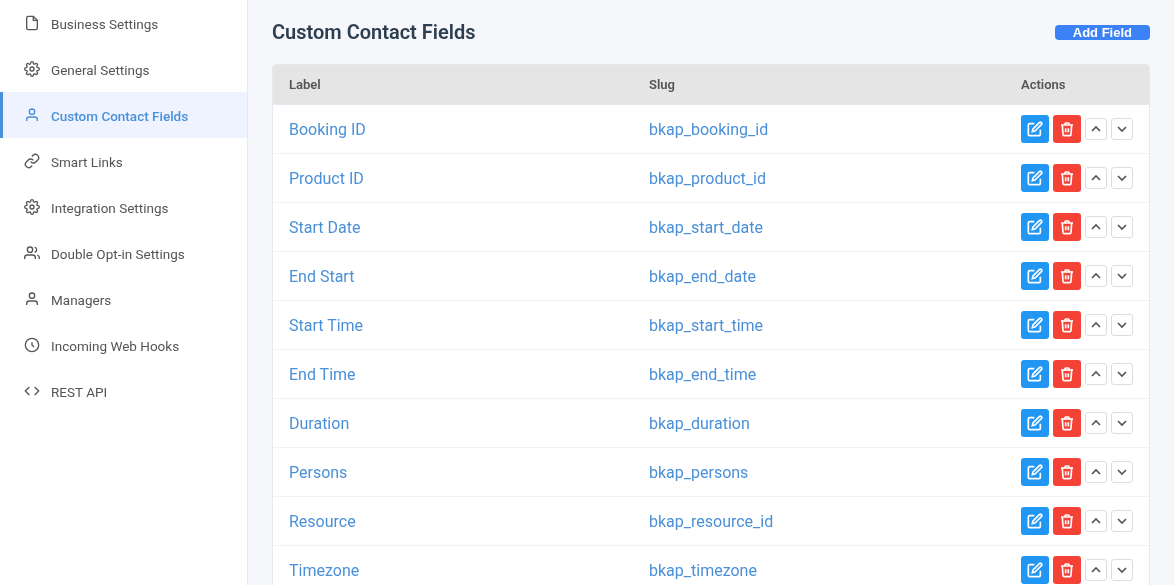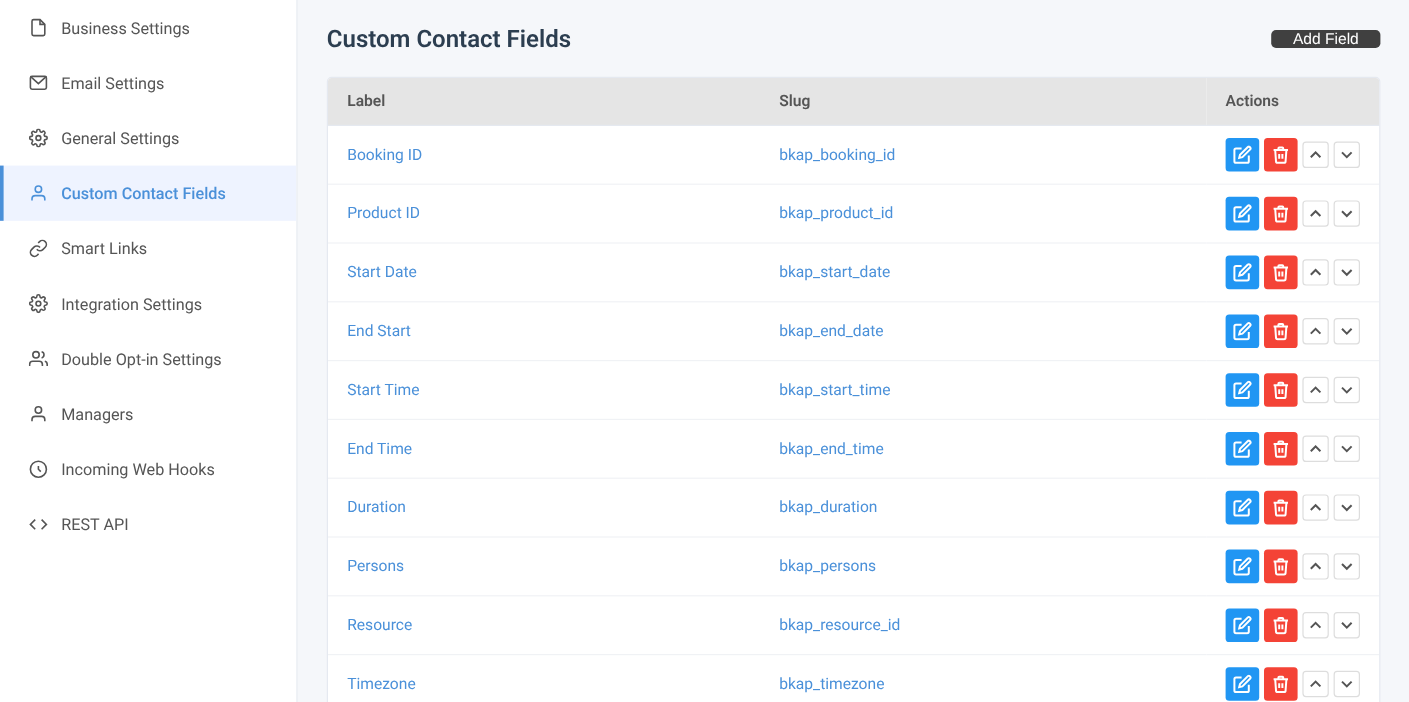--- a/index.html
+++ b/index.html
@@ -55,28 +55,28 @@
       align-items: center;
       justify-content: space-between;
       margin-bottom: 20px;
     }
     .page-title {
       font-size: 20px;
       font-weight: 600;
       color: #2c3e50;
     }
     .btn-add-field {
-      background: #404040;
+      background: #3b82f6;
       color: #fff;
       border: none;
       padding: 0 18px;
       border-radius: 4px;
       cursor: pointer;
       font-size: 13px;
-      font-weight: 400;
+      font-weight: 700;
     }
 
     
     .table-container {
       background: #fff;
       border: 1px solid #e5e9f0;
       border-radius: 4px;
       overflow: hidden;
     }
     table {
@@ -93,21 +93,21 @@
       font-weight: 600;
       color: #555;
       font-size: 13px;
     }
     tbody tr {
       border-bottom: 1px solid #f0f2f5;
     }
     tbody tr:last-child { border-bottom: none; }
     tbody td {
       padding: 10px 16px;
-      font-size: 13px;
+      font-size: 16px;
       color: #4a90d9;
     }
     tbody td:last-child { color: #333; }
 
     .col-label { width: 360px; }
     .col-slug { width: auto; }
     .col-actions { width: 120px; }
 
     .actions-cell {
       display: flex;
@@ -144,29 +144,20 @@
 
 <nav class="sidebar">
 <div class="sidebar-item">
       <span class="icon">
         <svg viewBox="0 0 24 24" fill="none" stroke="currentColor" stroke-width="2">
           <path d="M14 2H6a2 2 0 00-2 2v16a2 2 0 002 2h12a2 2 0 002-2V8z"></path>
           <polyline points="14 2 14 8 20 8"></polyline>
         </svg>
       </span>
       <span class="label">Business Settings</span>
-    </div>
-    <div class="sidebar-item">
-      <span class="icon">
-        <svg viewBox="0 0 24 24" fill="none" stroke="currentColor" stroke-width="2">
-          <rect x="2" y="4" width="20" height="16" rx="2"></rect>
-          <polyline points="2,4 12,13 22,4"></polyline>
-        </svg>
-      </span>
-      <span class="label">Email Settings</span>
     </div>
     <div class="sidebar-item">
       <span class="icon">
         <svg viewBox="0 0 24 24" fill="none" stroke="currentColor" stroke-width="2">
           <circle cx="12" cy="12" r="3"></circle>
           <path d="M19.4 15a1.65 1.65 0 00.33 1.82l.06.06a2 2 0 010 2.83 2 2 0 01-2.83 0l-.06-.06a1.65 1.65 0 00-1.82-.33 1.65 1.65 0 00-1 1.51V21a2 2 0 01-4 0v-.09A1.65 1.65 0 009 19.4a1.65 1.65 0 00-1.82.33l-.06.06a2 2 0 01-2.83-2.83l.06-.06A1.65 1.65 0 004.68 15a1.65 1.65 0 00-1.51-1H3a2 2 0 010-4h.09A1.65 1.65 0 004.6 9a1.65 1.65 0 00-.33-1.82l-.06-.06a2 2 0 012.83-2.83l.06.06A1.65 1.65 0 009 4.68a1.65 1.65 0 001-1.51V3a2 2 0 014 0v.09a1.65 1.65 0 001 1.51 1.65 1.65 0 001.82-.33l.06-.06a2 2 0 012.83 2.83l-.06.06A1.65 1.65 0 0019.4 9a1.65 1.65 0 001.51 1H21a2 2 0 010 4h-.09a1.65 1.65 0 00-1.51 1z"></path>
         </svg>
       </span>
       <span class="label">General Settings</span>
     </div>

